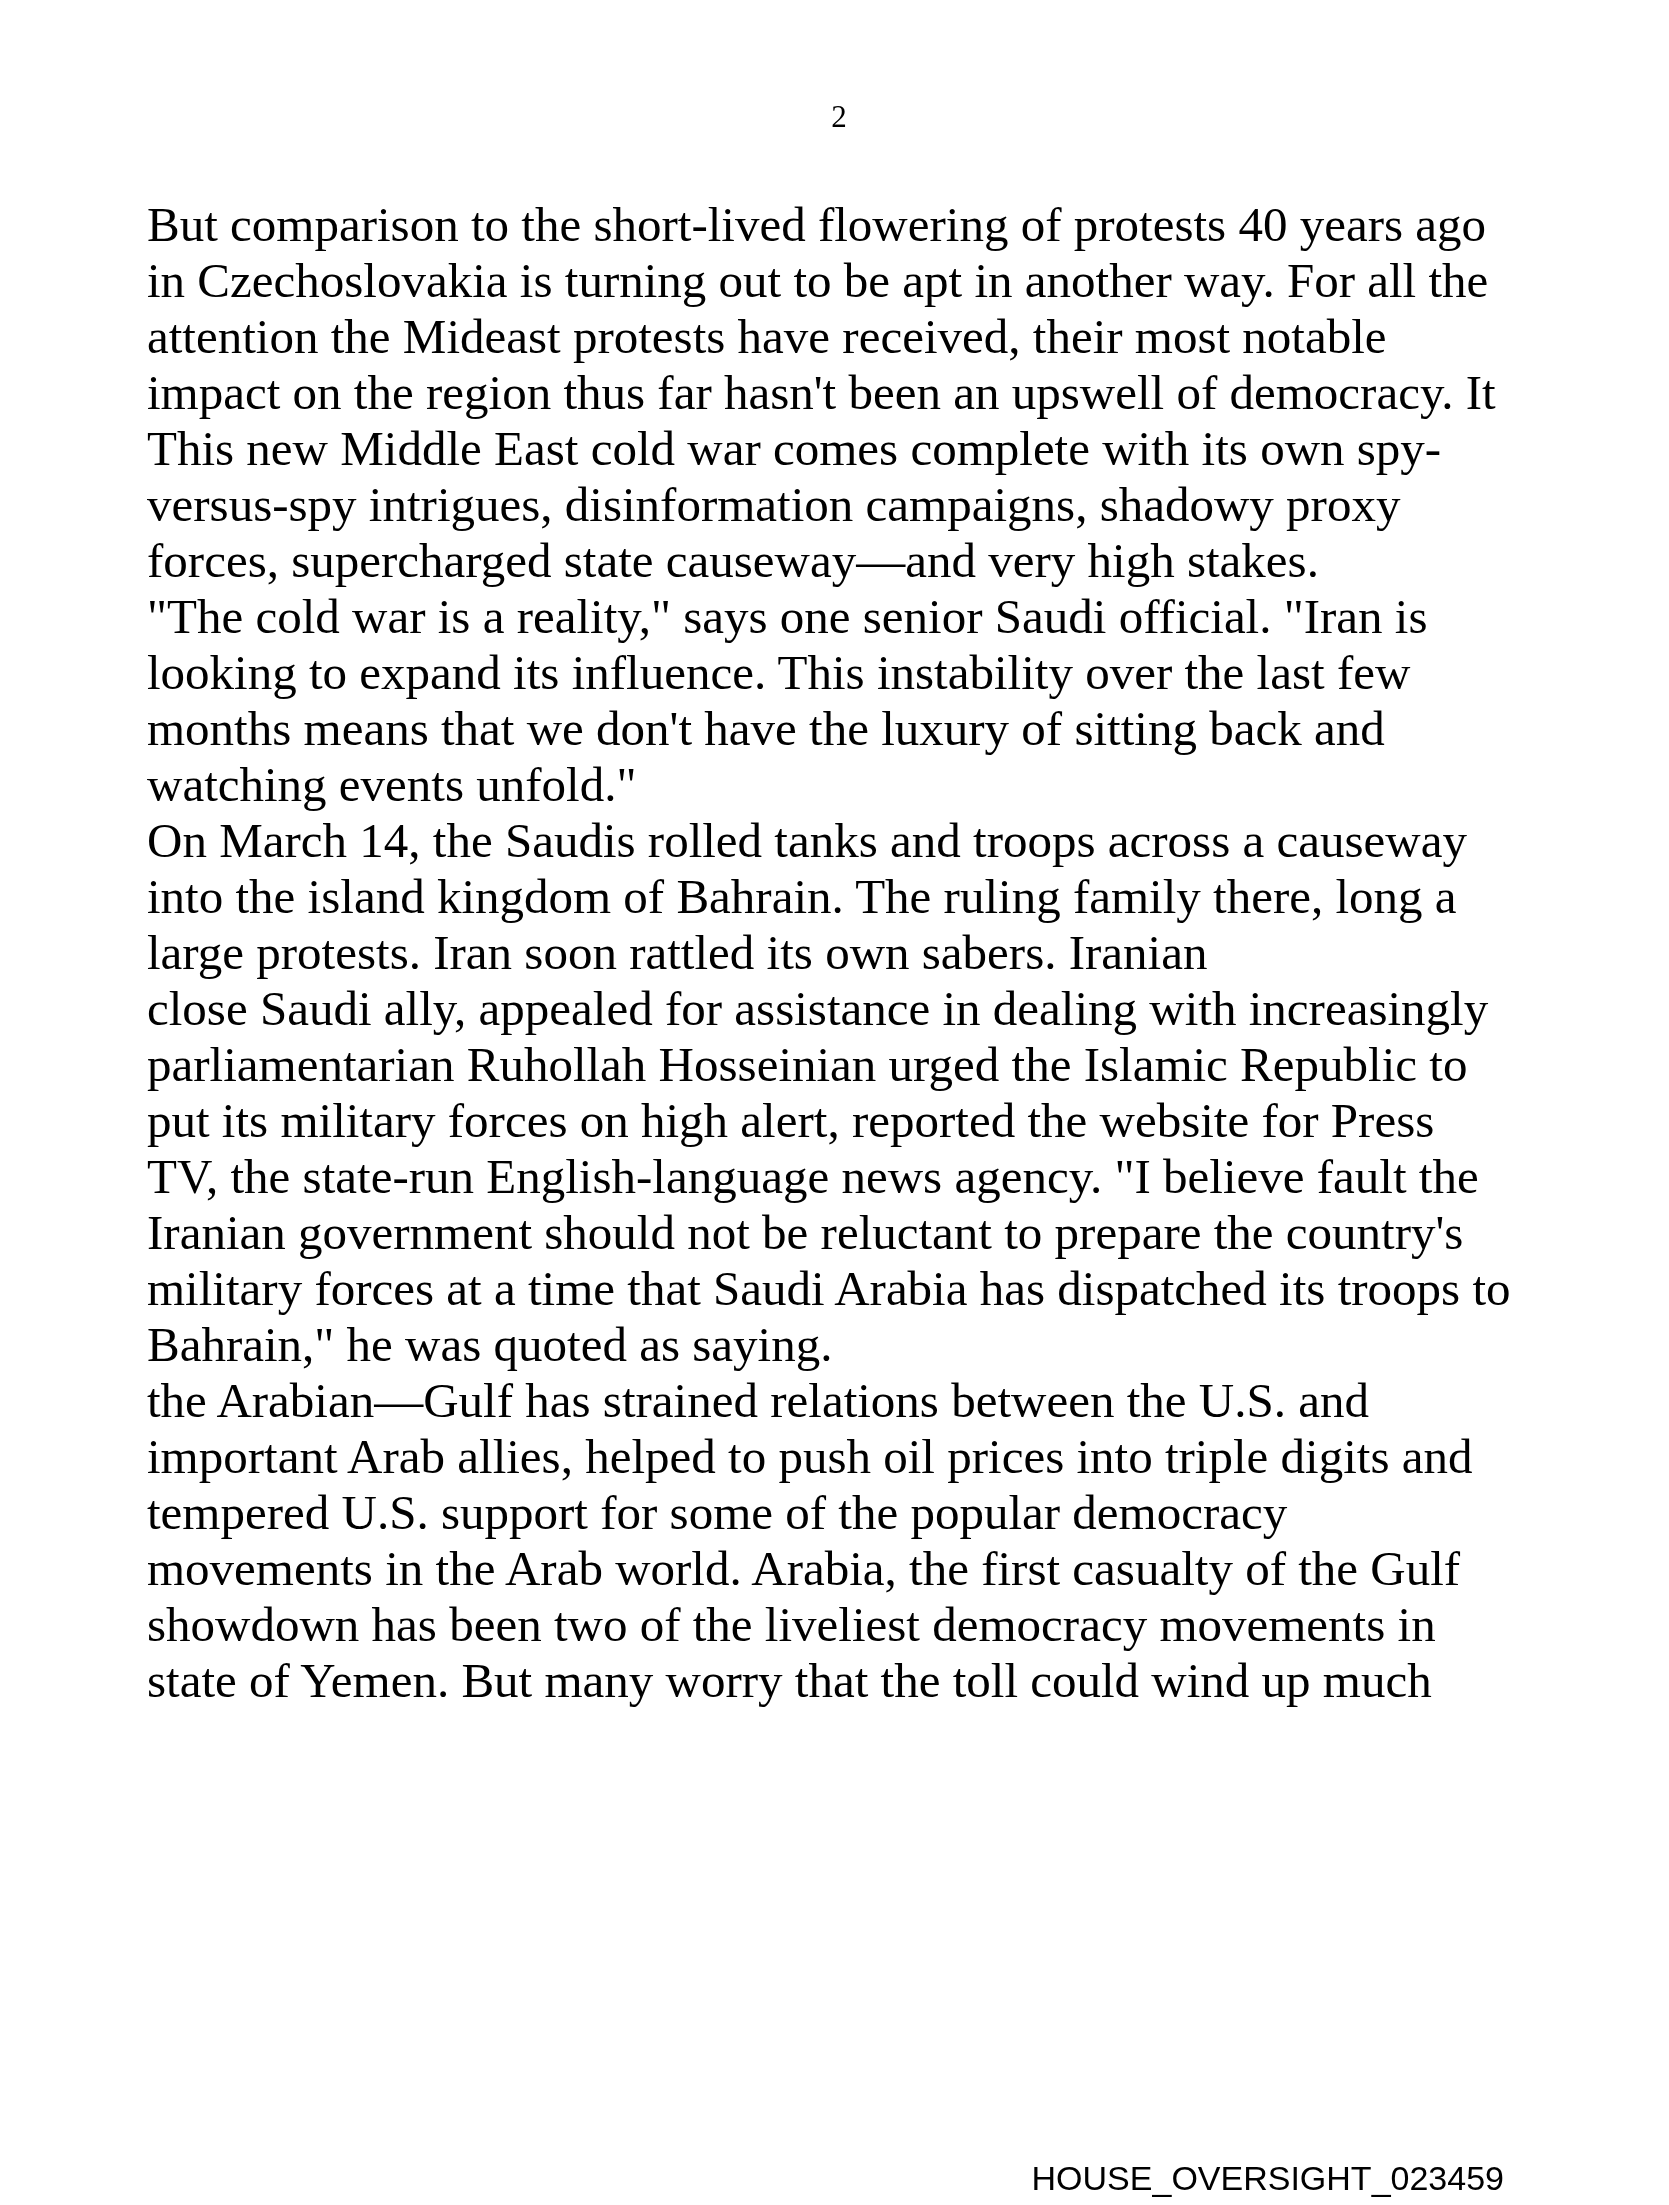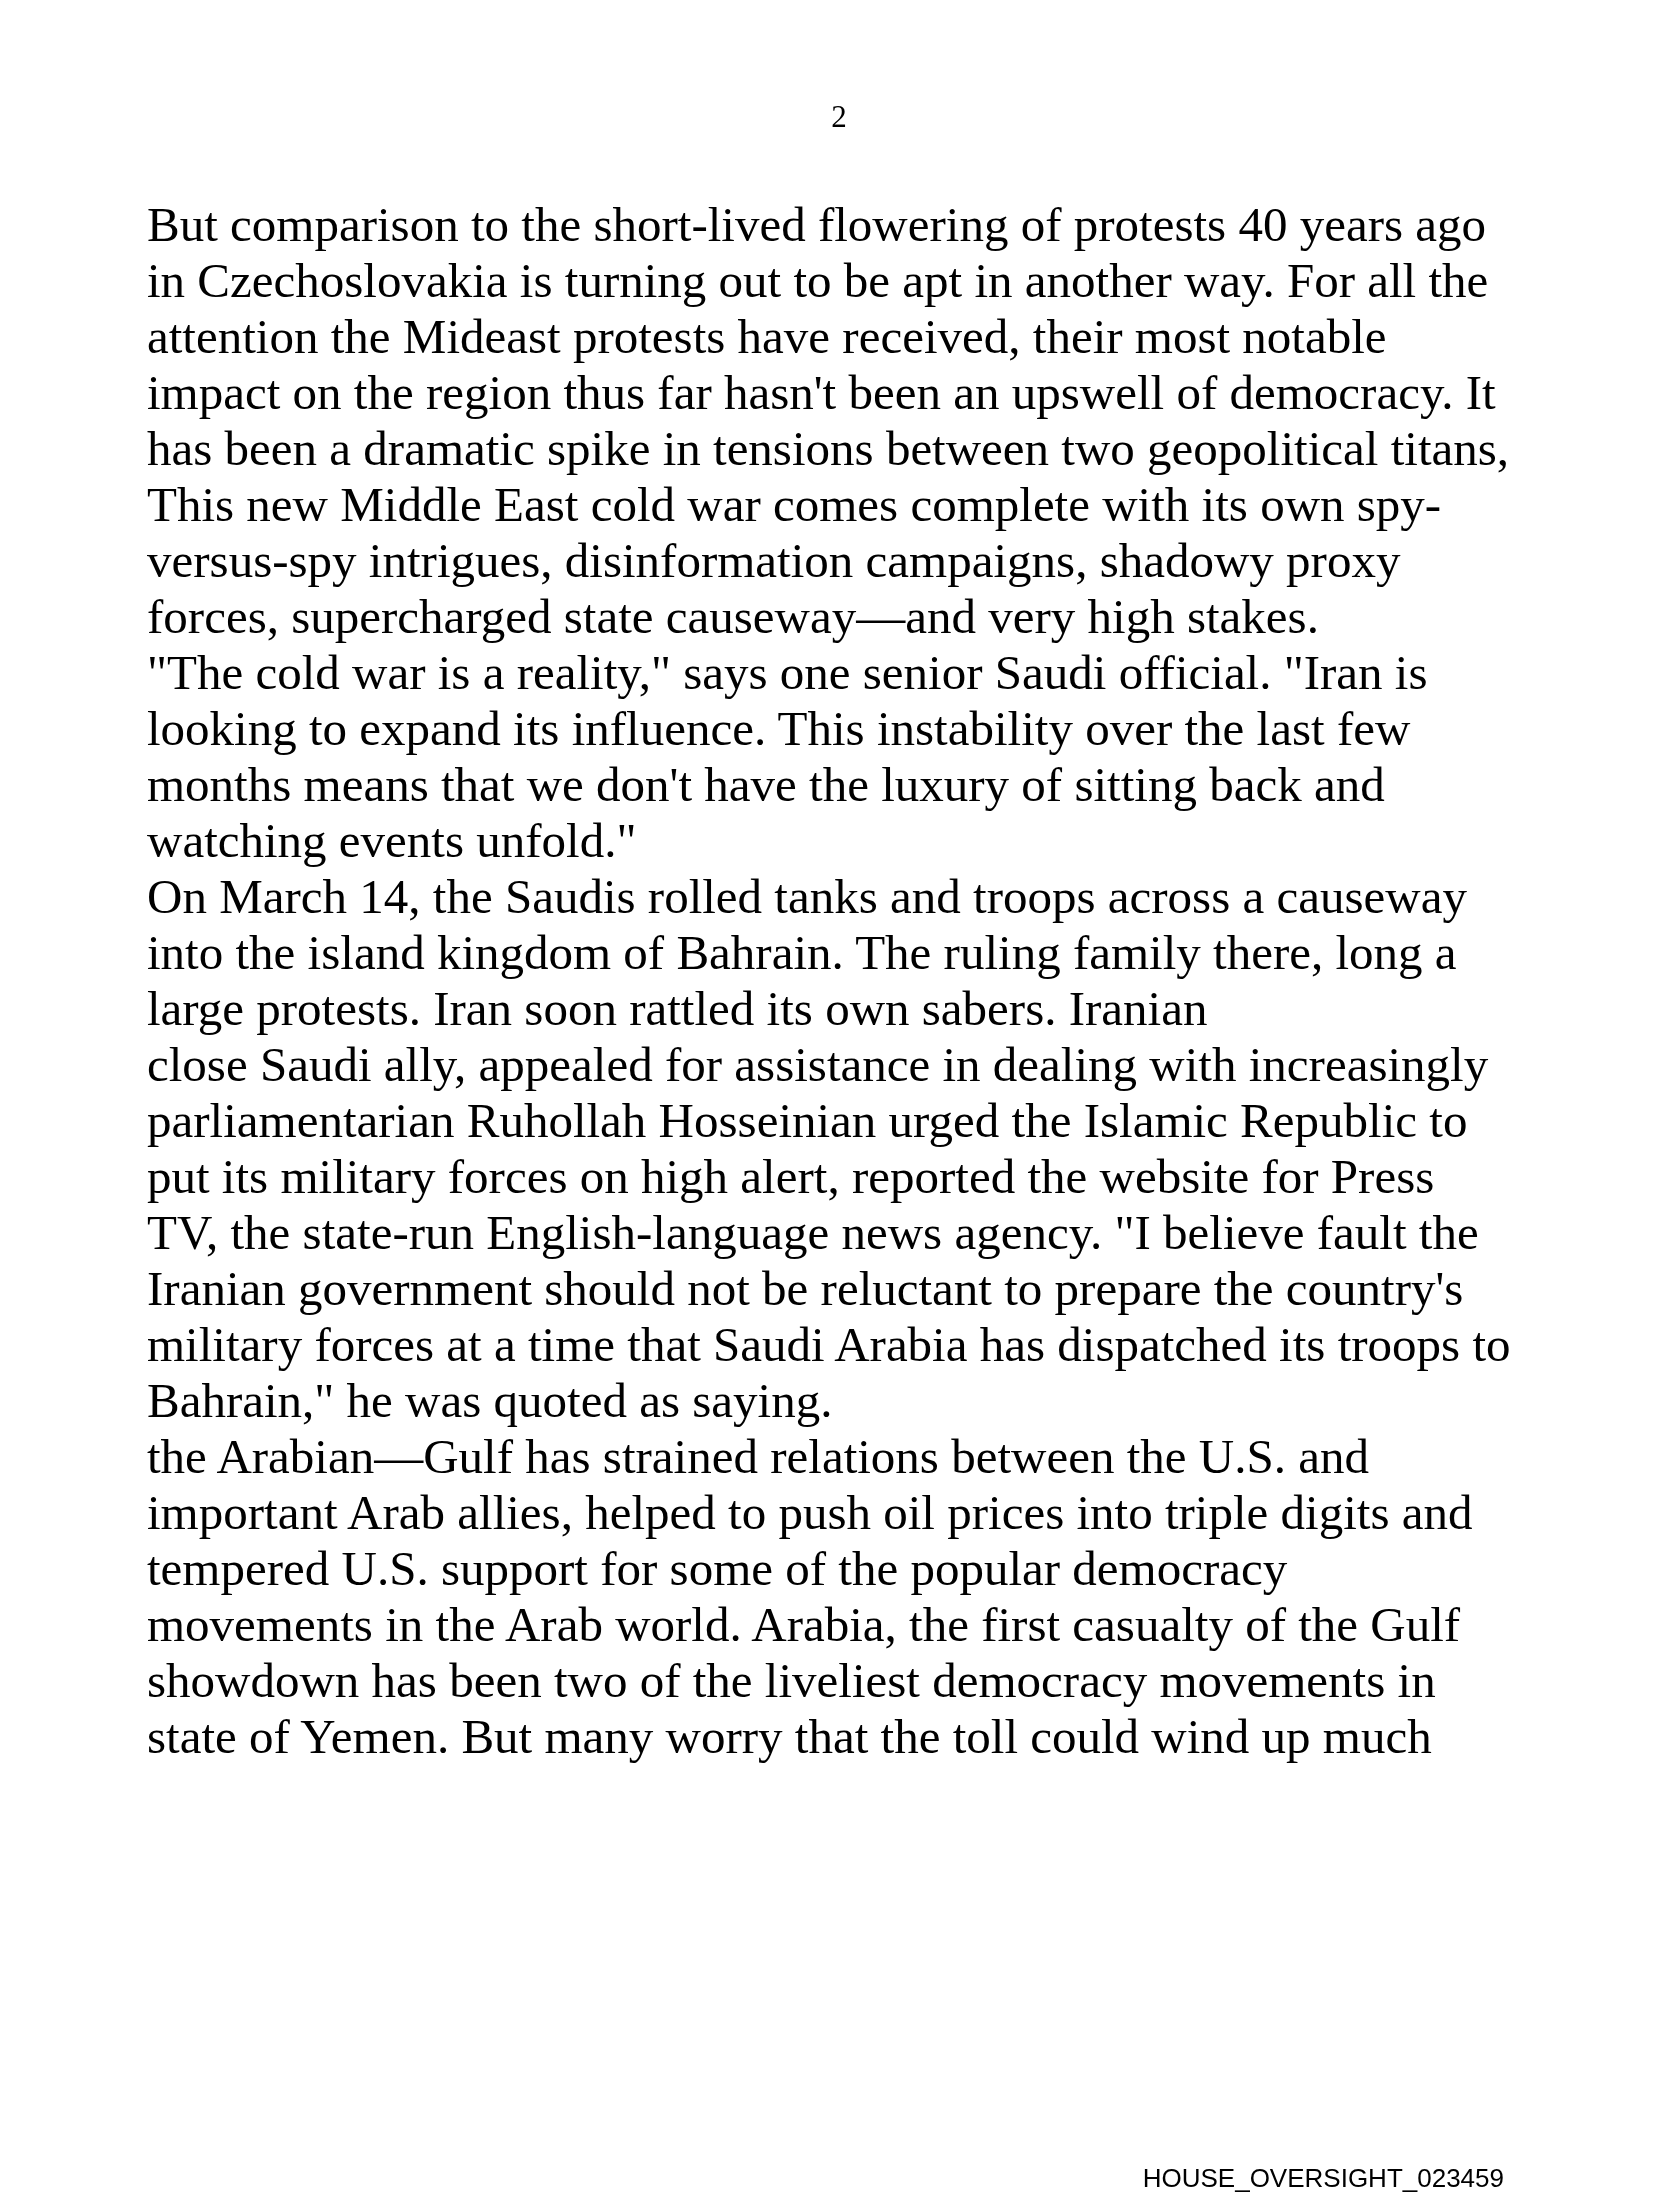--- a/index.html
+++ b/index.html
@@ -38,37 +38,36 @@
     .line {
       display: block;
       white-space: nowrap;
       height: 56px;
     }
     .footer-id {
       position: absolute;
       right: 165px;
       top: 2161px;
       font-family: "Liberation Sans", sans-serif;
-      font-size: 26px;
+      font-size: 34px;
       line-height: 34px;
       white-space: nowrap;
     }
   </style>
 </head>
 <body>
 
 <div class="page-number">2</div>
 
 <div class="body-text">
   <div>
     <span class="line">But comparison to the short-lived flowering of protests 40 years ago</span>
     <span class="line">in Czechoslovakia is turning out to be apt in another way. For all the</span>
     <span class="line">attention the Mideast protests have received, their most notable</span>
     <span class="line">impact on the region thus far hasn't been an upswell of democracy. It</span>
-    <span class="line">has been a dramatic spike in tensions between two geopolitical titans,</span>
   </div>
   <div>
     <span class="line">This new Middle East cold war comes complete with its own spy-</span>
     <span class="line">versus-spy intrigues, disinformation campaigns, shadowy proxy</span>
     <span class="line">forces, supercharged state causeway—and very high stakes.</span>
   </div>
   <div>
     <span class="line">"The cold war is a reality," says one senior Saudi official. "Iran is</span>
     <span class="line">looking to expand its influence. This instability over the last few</span>
     <span class="line">months means that we don't have the luxury of sitting back and</span>

